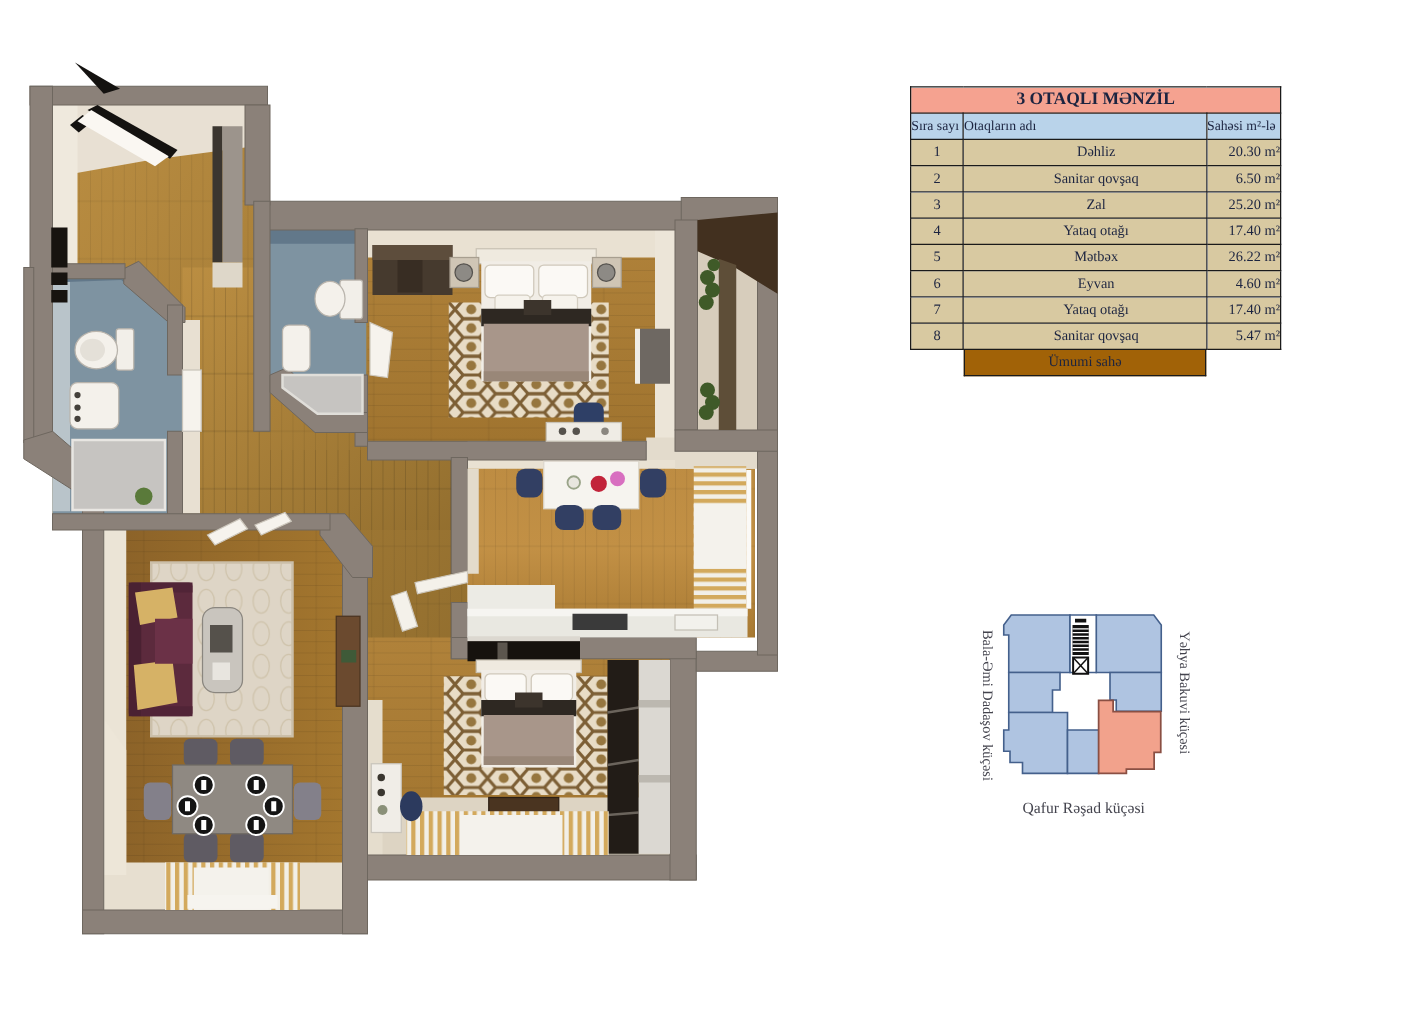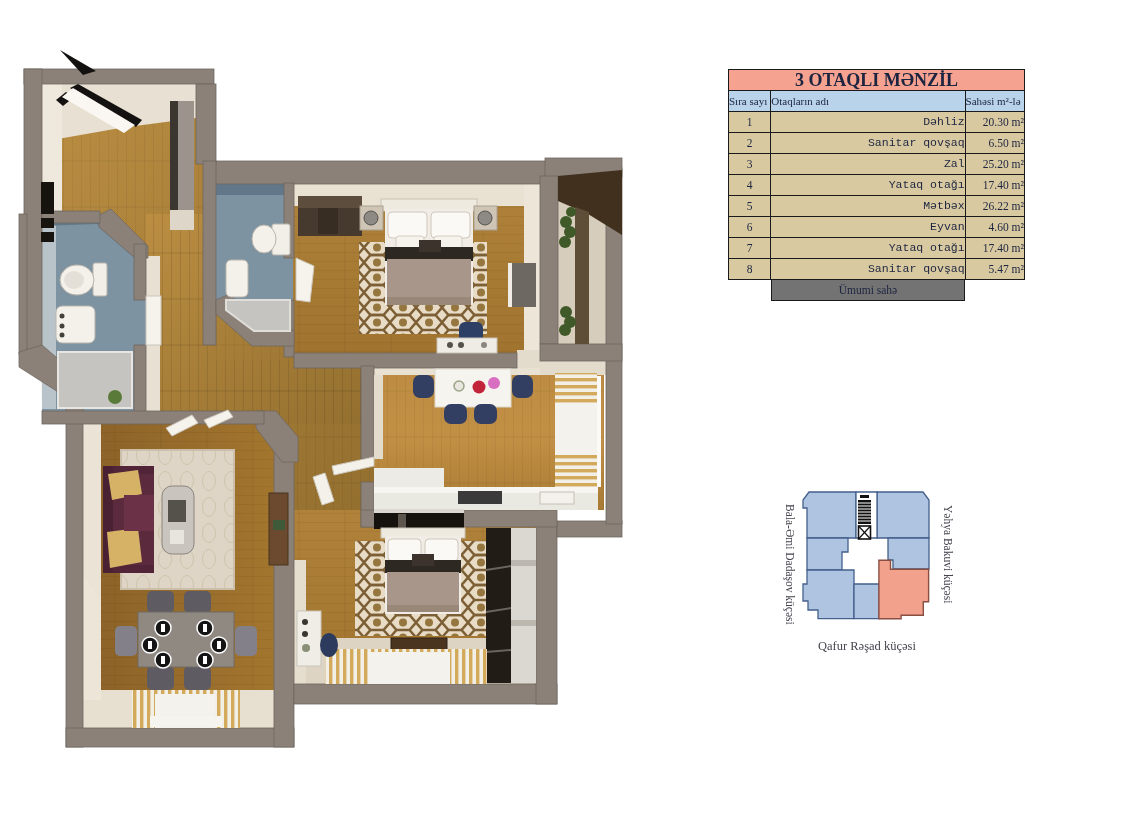--- a/index.html
+++ b/index.html
@@ -1,26 +1,26 @@
 <!DOCTYPE html>
 <html><head>
 <meta charset="utf-8">
 <style>
 html,body{margin:0;padding:0;background:#ffffff;}
 #stage{position:absolute;left:0;top:0;width:1127px;height:828px;overflow:hidden;background:#ffffff;font-family:"Liberation Serif",serif;}
 #plan{position:absolute;left:0;top:0;}
 #areatable{position:absolute;left:728px;top:69px;border-collapse:collapse;table-layout:fixed;color:#1c2440;}
 #areatable td{border:1px solid #1a1a1a;font-family:"Liberation Serif",serif;font-size:11.5px;padding:0;line-height:20px;height:20px;overflow:hidden;white-space:nowrap;}
-#areatable .ttl{background:#f5a290;text-align:center;font-weight:bold;font-size:18px;}
+#areatable .ttl{background:#f5a290;text-align:center;font-weight:bold;font-size:14px;}
 #areatable .hdr{background:#b9d3ea;text-align:left;font-size:11px;}
 #areatable .row{background:#d8c9a1;}
 #areatable .num{text-align:center;}
-#areatable .nm{padding-left:18px;text-align:right;font-family:Liberation Mono, monospace;}
+#areatable .nm{padding-left:18px;text-align:center;}
 #areatable .ar{text-align:right;}
-.foot{position:absolute;background:#737373;border:1px solid #1a1a1a;border-top:none;color:#1c2440;font-size:11.5px;text-align:center;line-height:20px;height:20px;width:192px;left:771px;}
+.foot{position:absolute;background:#a16207;border:1px solid #1a1a1a;border-top:none;color:#1c2440;font-size:11.5px;text-align:center;line-height:20px;height:20px;width:192px;left:771px;}
 #site{position:absolute;left:752px;top:462px;}
 </style>
 </head>
 <body>
 <div id="stage">
 
 <svg id="plan" width="720" height="828" viewBox="0 0 720 828">
 <defs>
 <linearGradient id="woodhall" x1="0" y1="0" x2="1" y2="1">
 <stop offset="0" stop-color="#bb8e42"></stop>

